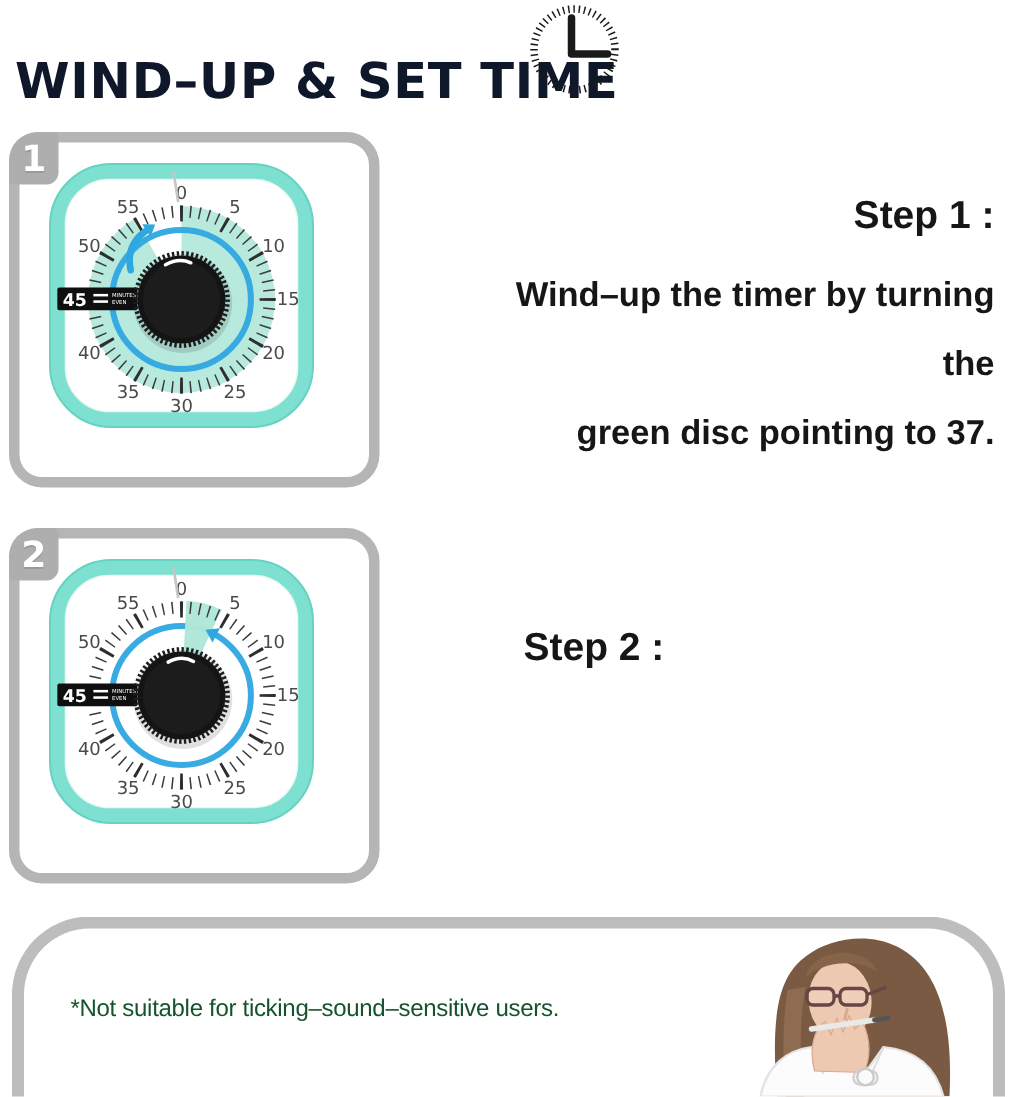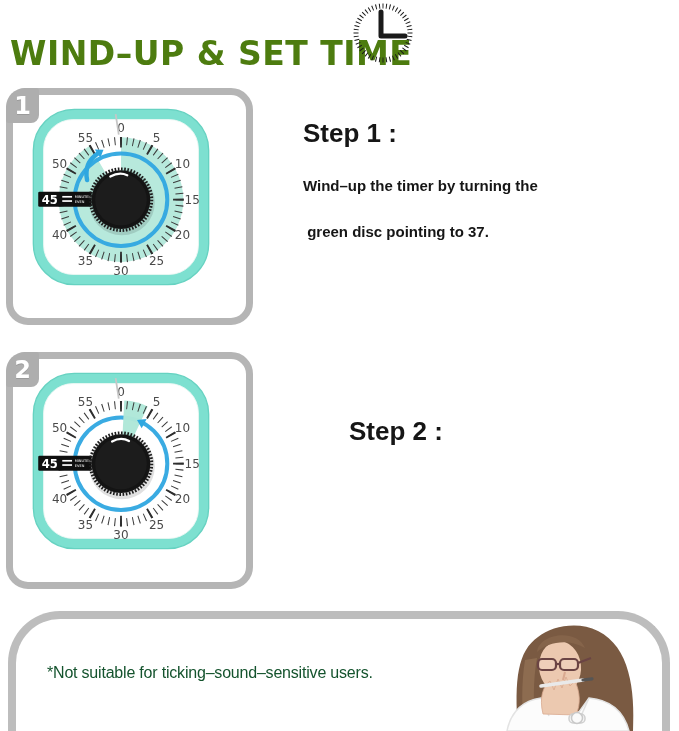--- a/index.html
+++ b/index.html
@@ -5,21 +5,21 @@
   html,body{margin:0;padding:0;}
   body{
     width:679px;height:731px;position:relative;overflow:hidden;
     background:#ffffff;
     font-family:"Liberation Sans", sans-serif;
     color:#161616;
   }
   
   .title{
     position:absolute;left:10px;top:12px;
-    font-size:33px;font-weight:bold;letter-spacing:.5px;color:#4d7c0f;
+    font-size:33px;font-weight:bold;letter-spacing:.5px;color:#0f172a;
     font-family:"DejaVu Sans", sans-serif;
   }
   .clock-icon{position:absolute;left:346px;top:0px;}
   
   .panel{
     position:absolute;left:6px;width:247px;height:237px;
     border:7px solid #b5b5b5;border-radius:22px;background:#ffffff;
     box-sizing:border-box;
   }
   .panel-1{top:88px;}
@@ -28,24 +28,24 @@
     position:absolute;left:-7px;top:-7px;width:33px;height:35px;
     background:#aeaeae;border-radius:19px 3px 8px 3px;
     display:flex;align-items:center;justify-content:center;
     color:#ffffff;font-size:24px;font-weight:bold;
     font-family:"DejaVu Sans", sans-serif;
     text-shadow:0 1px 0 #9a9a9a;
   }
   .timer-svg{position:absolute;left:19px;top:13px;width:178px;height:178px;}
   
   .step-text{position:absolute;left:303px;width:360px;}
-  .step-text-1{top:118px;}
+  .step-text-1{top:128px;text-align:right;}
   .step-text-2{top:416px;margin-left:46px;}
   .step-heading{font-size:26px;font-weight:bold;margin:0 0 14px 0;}
-  .step-line{font-size:15px;font-weight:bold;line-height:46px;white-space:pre-wrap;}
+  .step-line{font-size:23px;font-weight:bold;line-height:46px;white-space:pre-wrap;}
   
   .bracket{
     position:absolute;left:8px;top:611px;width:662px;height:140px;
     border:8px solid #bdbdbd;border-bottom:none;
     border-radius:52px 52px 0 0;box-sizing:border-box;
     background:transparent;
   }
   .note{
     position:absolute;left:47px;top:664px;
     font-size:16px;font-weight:normal;letter-spacing:-0.2px;color:#14532d;

